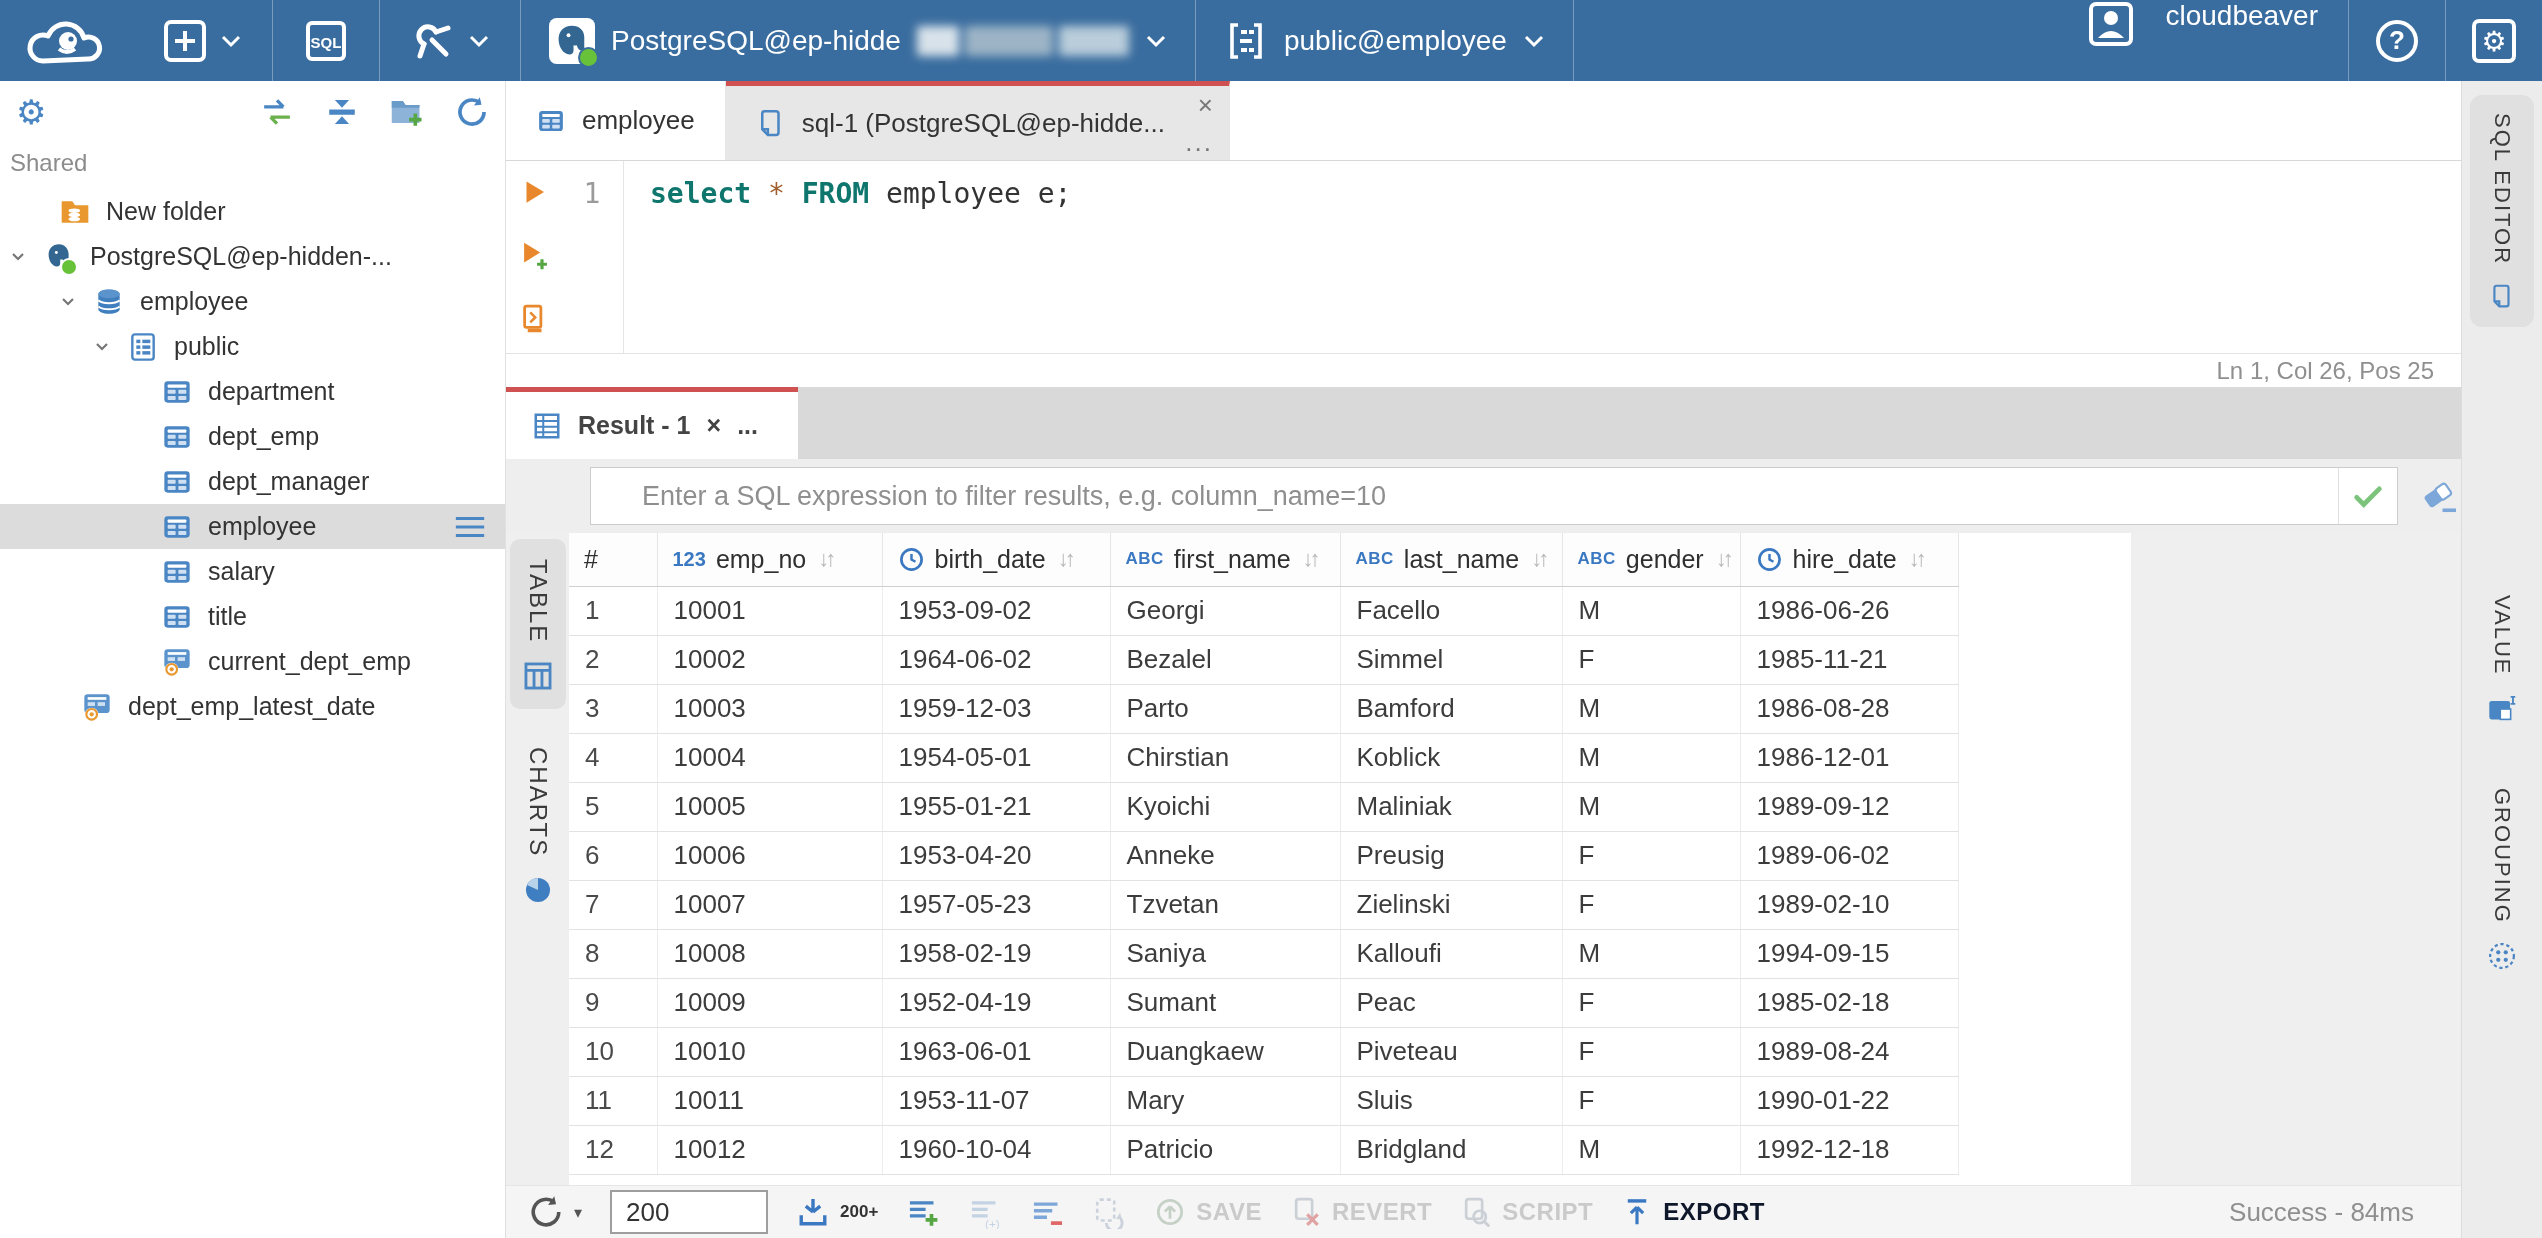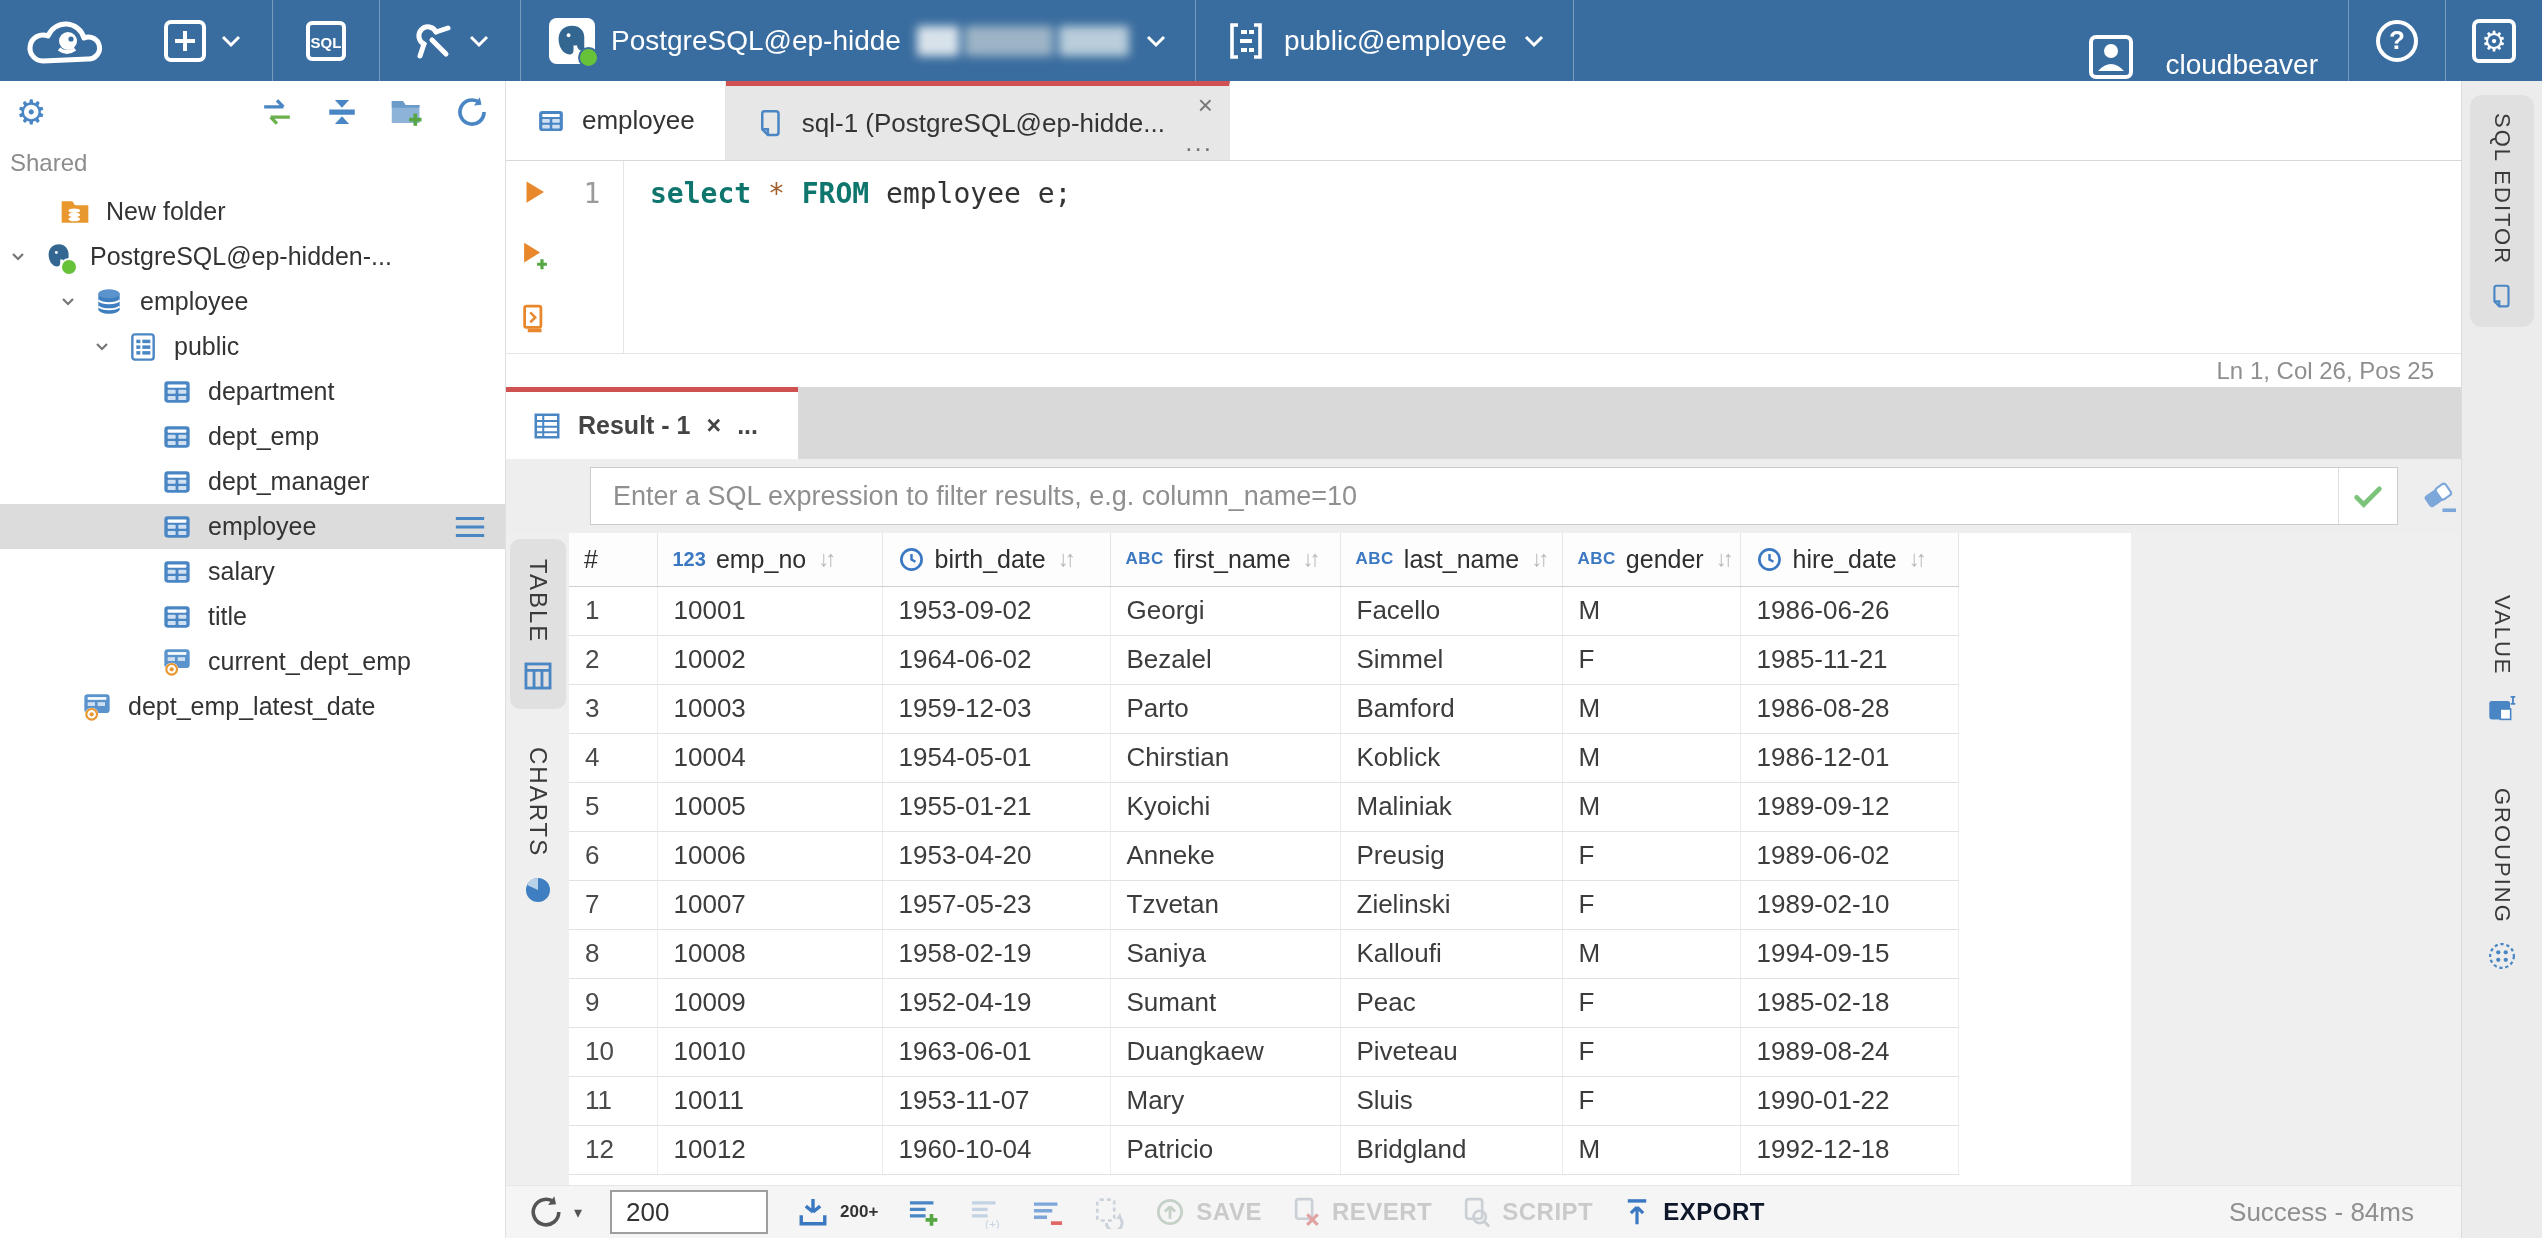--- a/index.html
+++ b/index.html
@@ -15,21 +15,21 @@
   .tb-sep{width:1px;height:81px;background:rgba(255,255,255,.32);flex:0 0 1px;}
   .tb-conn{display:flex;align-items:center;gap:16px;padding:0 28px;height:81px;font-size:28px;cursor:pointer;}
   .pgwrap{position:relative;width:46px;height:46px;}
   .pgwrap .dot{position:absolute;right:-4px;bottom:-4px;width:17px;height:17px;border-radius:50%;background:#67c23a;border:2px solid #3a6d9f;}
   .redact{display:inline-flex;gap:6px;align-items:center;filter:blur(5px);}
   .redact i{display:block;height:30px;border-radius:3px;}
   .redact i:nth-child(1){width:42px;background:#d8e2ea;}
   .redact i:nth-child(2){width:88px;background:#9db4c6;}
   .redact i:nth-child(3){width:70px;background:#b9cdda;}
   .tb-spacer{flex:1;}
-  .tb-user{display:flex;align-items:flex-end;gap:30px;padding:0 30px;height:81px;font-size:28px;cursor:pointer;}
+  .tb-user{display:flex;align-items:flex-start;gap:30px;padding:0 30px;height:81px;font-size:28px;cursor:pointer;}
   .tb-iconbtn{display:flex;align-items:center;justify-content:center;width:96px;height:81px;cursor:pointer;}
 
   
   .sidebar{position:absolute;left:0;top:81px;bottom:0;width:505px;background:#fff;border-right:1px solid #e0e0e0;}
   .side-head{height:62px;display:flex;align-items:center;padding:0 16px;}
   .side-gear{font-size:34px;color:#4a86c4;line-height:1;cursor:pointer;}
   .side-head .grow{flex:1;}
   .side-tools{display:flex;align-items:center;gap:30px;}
   .side-tools .icn{cursor:pointer;}
   .side-label{padding:6px 10px 8px;font-size:24px;color:#8c8c8c;}
@@ -58,21 +58,21 @@
   .ed-code .star{color:#a05f2c;}
   .ed-code .plain{color:#333;}
   .ed-status{height:33px;flex:0 0 33px;border-top:1px solid #e3e3e3;background:#fff;display:flex;justify-content:flex-end;align-items:center;padding-right:28px;color:#8f8f8f;font-size:24px;}
 
   
   .result{flex:1;display:flex;flex-direction:column;background:#e4e4e4;min-height:0;}
   .res-tabbar{height:72px;flex:0 0 72px;background:#d9d9d9;display:flex;}
   .res-tab{width:240px;background:#fff;border-top:5px solid #cf5151;position:relative;display:flex;align-items:center;gap:16px;padding:0 26px;font-size:25px;font-weight:bold;color:#444;cursor:pointer;}
   .filterbar{height:74px;flex:0 0 74px;background:#eeeeee;display:flex;align-items:center;padding-left:84px;gap:22px;}
   .filter-input{width:1826px;height:58px;background:#fff;border:1px solid #cccccc;display:flex;align-items:stretch;box-sizing:border-box;}
-  .filter-input input{flex:1;border:0;outline:none;padding:0 22px;font-size:27px;color:#444;font-family:"Liberation Sans",sans-serif;background:transparent;}
+  .filter-input input{flex:1;border:0;outline:none;padding:0 22px;font-size:27px;color:#444;font-family:"Liberation Sans",sans-serif;background:transparent;margin-left:29px;}
   .filter-input input::placeholder{color:#8f8f8f;}
   .filter-apply{width:58px;border-left:1px solid #e0e0e0;display:flex;align-items:center;justify-content:center;cursor:pointer;}
   .filter-clear{cursor:pointer;}
 
   .grid-zone{flex:1;display:flex;min-height:0;}
   .vrail{width:63px;flex:0 0 63px;background:#efefef;display:flex;flex-direction:column;align-items:center;padding-top:6px;}
   .vtab{display:flex;flex-direction:column;align-items:center;gap:16px;padding:20px 0 16px;width:56px;border-radius:10px;cursor:pointer;margin-bottom:18px;}
   .vtab.active{background:#e0e0e0;}
   .vtab-label{writing-mode:vertical-rl;font-size:24px;color:#3a3a3a;letter-spacing:2px;}
 

